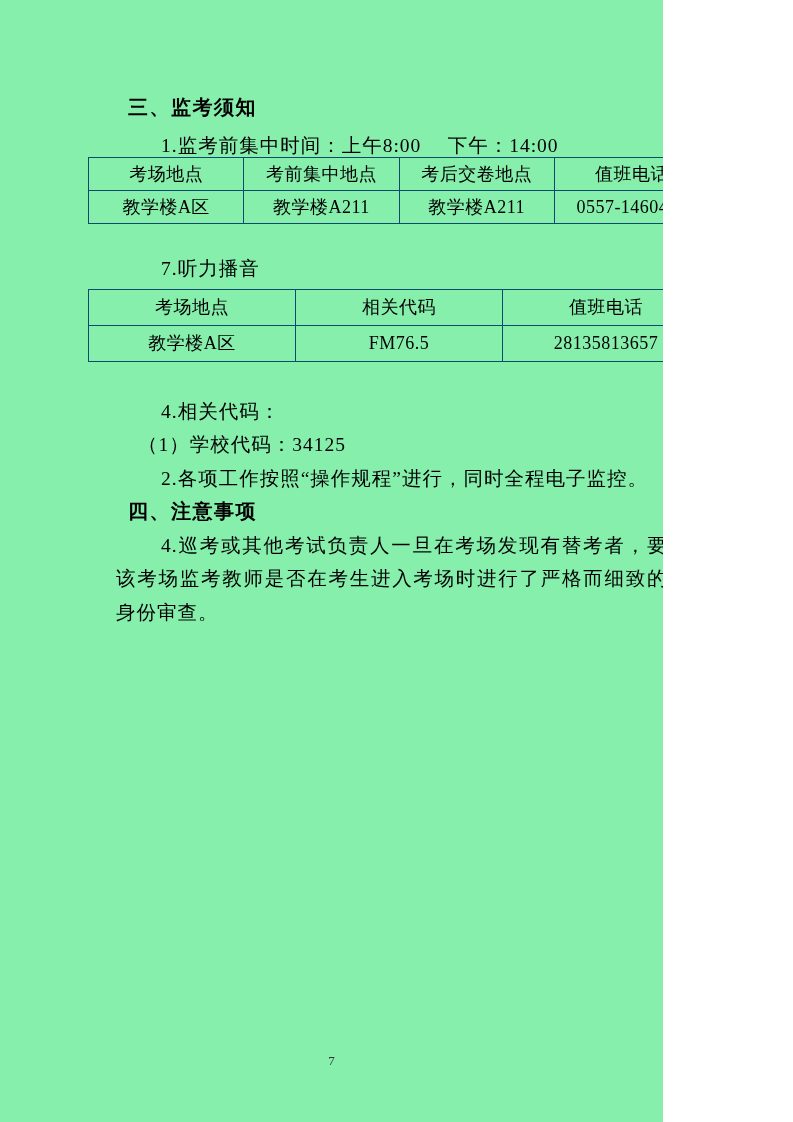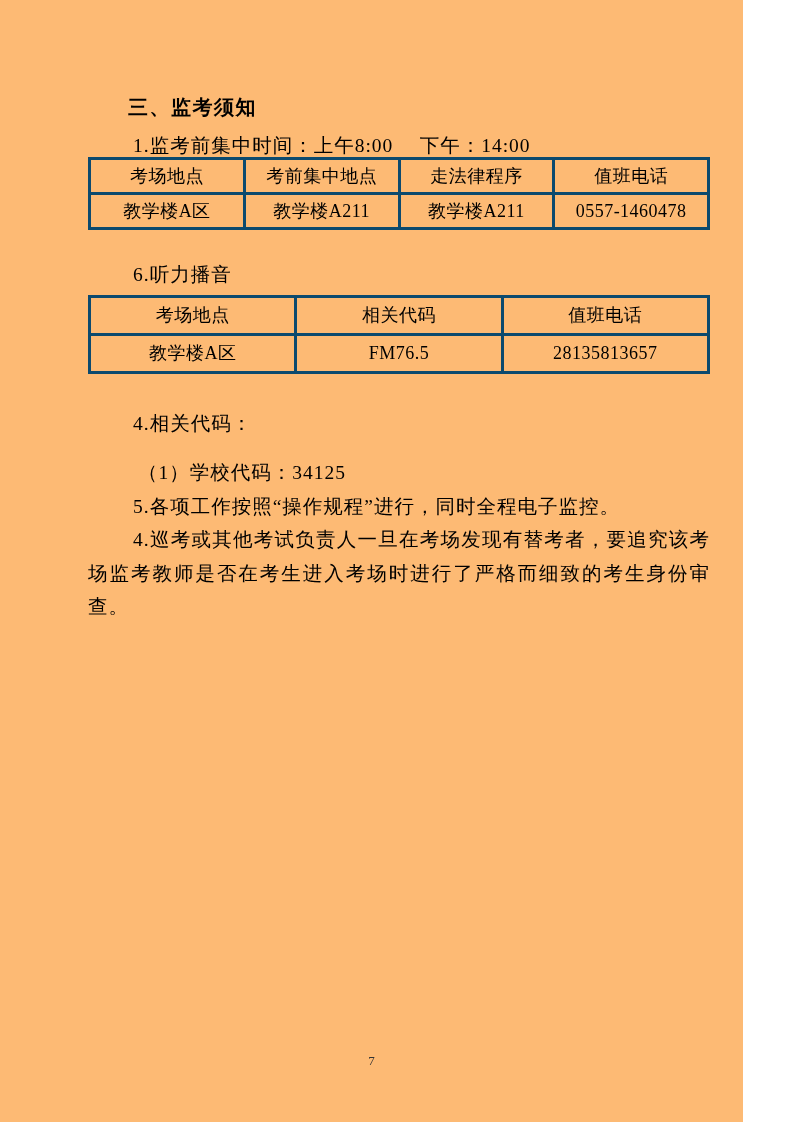--- a/index.html
+++ b/index.html
@@ -2,23 +2,23 @@
 <html><head>
 <meta charset="utf-8">
 <style>
   html, body {
     margin: 0;
     padding: 0;
     background: #ffffff;
   }
   .page {
     position: relative;
-    width: 743px;
+    width: 663px;
     height: 1122px;
-    background: #fdba74;
+    background: #86efac;
     font-family: "Liberation Serif", "DejaVu Serif", serif;
     color: #000000;
     overflow: hidden;
   }
   .content {
     position: absolute;
     left: 88px;
     top: 88px;
     width: 622px;
   }
@@ -30,32 +30,32 @@
     letter-spacing: 1.5px;
   }
   .lh38 { line-height: 38.5px; }
   .lh33 { line-height: 33.5px; font-family: Liberation Serif, serif; }
   .para {
     font-size: 19.5px;
     margin: 0;
     text-align: justify;
     letter-spacing: 1px;
   }
-  .ind  { text-indent: 45px; }
-  .ind2 { text-indent: 50px; margin-top: 16px; }
+  .ind  { text-indent: 45px; margin-left: 28px; }
+  .ind2 { text-indent: 50px; }
   table {
     width: 100%;
     border-collapse: collapse;
     table-layout: fixed;
     text-align: center;
     font-size: 18px;
     letter-spacing: 0.5px;
   }
   th, td {
-    border: 3px solid #0c4a6e;
+    border: 1px solid #0c4a6e;
     font-weight: normal;
     padding: 0;
   }
   .t1 th, .t1 td { height: 32px; }
   .t1 { margin-top: -8px; }
   .t2 th, .t2 td { height: 35px; }
   .mt-listen { margin-top: 26px; }
   .mt-codes  { margin-top: 33px; }
   .page-number {
     position: absolute;
@@ -75,56 +75,57 @@
 
     <h2 class="heading lh38">三、监考须知</h2>
 
     <p class="para lh38 ind">1.监考前集中时间：上午8:00　 下午：14:00</p>
 
     <table class="t1">
       <thead>
         <tr>
           <th>考场地点</th>
           <th>考前集中地点</th>
-          <th>走法律程序</th>
+          <th>考后交卷地点</th>
           <th>值班电话</th>
         </tr>
       </thead>
       <tbody>
         <tr>
           <td>教学楼A区</td>
           <td>教学楼A211</td>
           <td>教学楼A211</td>
           <td>0557-1460478</td>
         </tr>
       </tbody>
     </table>
 
-    <p class="para lh38 ind mt-listen">6.听力播音</p>
+    <p class="para lh38 ind mt-listen">7.听力播音</p>
 
     <table class="t2">
       <thead>
         <tr>
           <th>考场地点</th>
           <th>相关代码</th>
           <th>值班电话</th>
         </tr>
       </thead>
       <tbody>
         <tr>
           <td>教学楼A区</td>
           <td>FM76.5</td>
           <td>28135813657</td>
         </tr>
       </tbody>
     </table>
 
     <p class="para lh33 ind mt-codes">4.相关代码：</p>
     <p class="para lh33 ind2">（1）学校代码：34125</p>
-    <p class="para lh33 ind">5.各项工作按照“操作规程”进行，同时全程电子监控。</p>
+    <p class="para lh33 ind">2.各项工作按照“操作规程”进行，同时全程电子监控。</p>
 
+    <h2 class="heading lh33">四、注意事项</h2>
 
     <p class="para lh33 ind">4.巡考或其他考试负责人一旦在考场发现有替考者，要追究该考场监考教师是否在考生进入考场时进行了严格而细致的考生身份审查。</p>
 
   </div>
 
   <div class="page-number">7</div>
 </div>
 
 </body></html>

